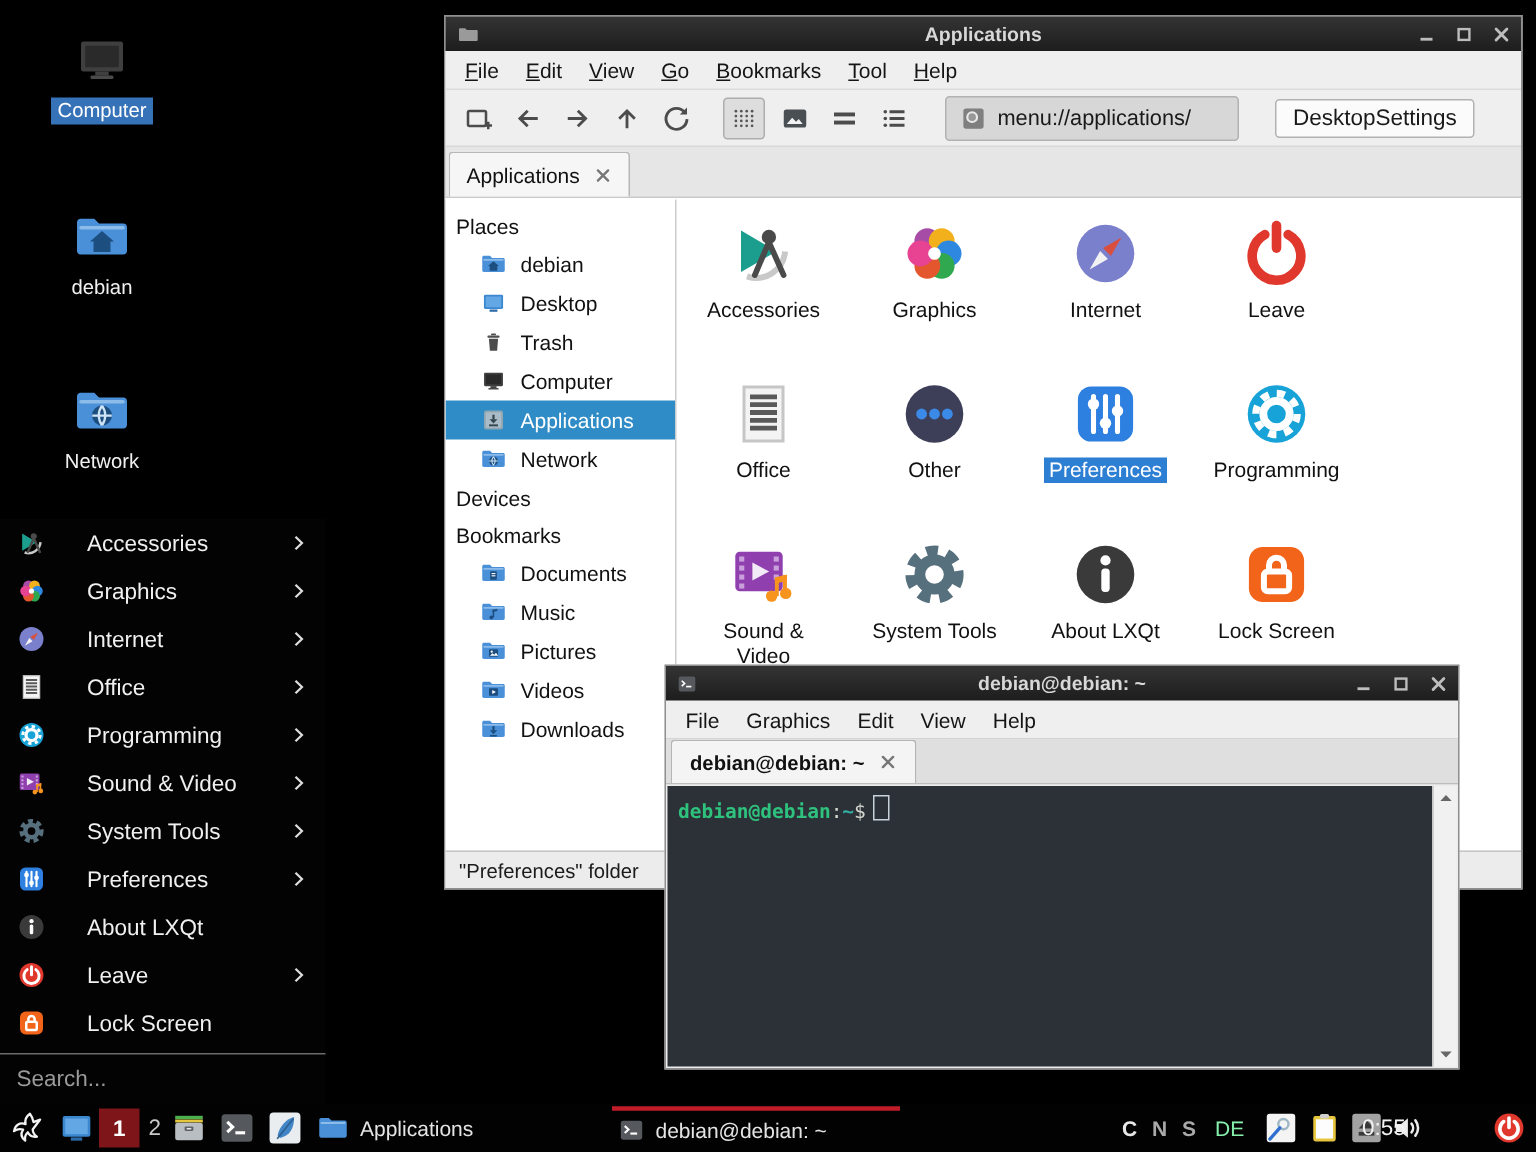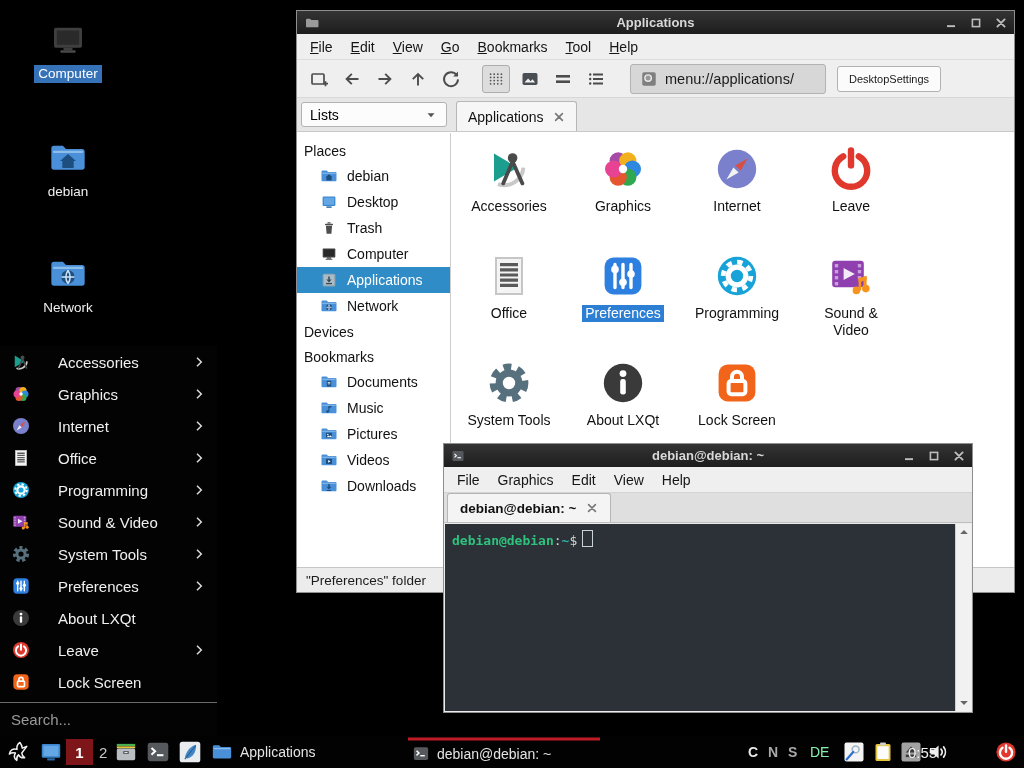--- a/index.html
+++ b/index.html
@@ -24,21 +24,21 @@
   .menubar{height:25px;background:#efefef;display:flex;align-items:center;font-size:14px;color:#151515;border-bottom:1px solid #dcdcdc;flex:none;padding:0 4px}
   .menubar .mi{padding:0 9px;display:inline-block}
   .mn::first-letter{text-decoration:underline}
 
   
   #fm-window{left:296px;top:10px;width:719px;height:583px;z-index:20}
   .toolbar{height:37px;background:#efefef;display:flex;align-items:center;padding:0 9px;gap:7px;border-bottom:1px solid #d8d8d8;flex:none}
   .tbtn{width:26px;height:26px;display:flex;align-items:center;justify-content:center;border-radius:3px}
   .tbtn.pressed{background:#dddddd;border:1px solid #adadad}
   .pathbar{height:30px;background:#d7d7d7;border:1px solid #b2b2b2;border-radius:3px;display:flex;align-items:center;padding:0 9px;gap:7px;font-size:14.5px;color:#1a1a1a;min-width:196px;margin-left:14px;box-sizing:border-box}
-  .btn{height:26px;background:#fbfbfb;border:1px solid #b2b2b2;border-radius:3px;display:flex;align-items:center;padding:0 11px;font-size:11px;color:#1a1a1a;box-sizing:border-box;margin-left:4px}
+  .btn{height:26px;background:#fbfbfb;border:1px solid #b2b2b2;border-radius:3px;display:flex;align-items:center;padding:0 11px;font-size:15px;color:#1a1a1a;box-sizing:border-box;margin-left:17px}
   .tabrow{height:33px;background:#e6e6e6;display:flex;align-items:flex-end;flex:none;border-bottom:1px solid #c9c9c9}
   .combo{width:146px;height:25px;background:#fcfcfc;border:1px solid #b2b2b2;border-radius:3px;margin:0 3px 4px 4px;display:flex;align-items:center;padding:0 8px;font-size:14px;box-sizing:border-box}
   .combo .caret{margin-left:auto}
   .tab{height:29px;background:#f6f6f6;border:1px solid #b7b7b7;border-bottom:none;border-radius:3px 3px 0 0;display:flex;align-items:center;padding:0 11px;font-size:14px;gap:9px;margin-left:2px;color:#111}
   .fm-main{flex:1;display:flex;min-height:0;background:#fff;border-top:1px solid #fff}
   .sidebar{width:153px;border-right:1px solid #ccc;font-size:14px;padding-top:5px;overflow:hidden;color:#111;flex:none}
   .sb-header{height:25px;display:flex;align-items:center;padding-left:7px}
   .sb-item{height:26px;display:flex;align-items:center;padding-left:23px;gap:9px;white-space:nowrap}
   .sb-item.sel{background:#308cc6;color:#fff}
   .content{flex:1;padding:10px 0 0 1px;display:flex;flex-wrap:wrap;align-content:flex-start;overflow:hidden}
@@ -248,30 +248,20 @@
           <svg viewBox="0 0 20 20">
             <rect x="2.5" y="2.5" width="15" height="15" rx="2" fill="#7f7f7f"></rect>
             <circle cx="9" cy="9" r="3.6" fill="#989898" stroke="#e9e9e9" stroke-width="1.6"></circle>
           </svg>
         </span>
       <span>menu://applications/</span>
     </span>
     <span class="btn">DesktopSettings</span>
   </div>
   <div class="tabrow">
-    <div style="width:157px;display:flex">
-      <span class="combo">
-        <span>Lists</span>
-        <span class="ic ic14 caret">
-            <svg viewBox="0 0 14 14">
-              <path d="M3.5 5.2l3.5 4 3.5-4z" fill="#555"></path>
-            </svg>
-          </span>
-      </span>
-    </div>
     <span class="tab">
       <span>Applications</span>
       <span class="ic ic12">
           <svg viewBox="0 0 12 12">
             <path d="M2.6 2.6l6.8 6.8M9.4 2.6L2.6 9.4" stroke="#777" stroke-width="1.6" stroke-linecap="round"></path>
           </svg>
         </span>
     </span>
   </div>
   <div class="fm-main">
@@ -459,20 +449,33 @@
         <span class="lbl">Leave</span>
       </div>
       <div class="cell">
         <span class="ic ic48">
             <svg viewBox="0 0 24 24">
               <rect x="5.5" y="3" width="13" height="18" fill="#f4f4f4" stroke="#c6c6c6"></rect>
               <path d="M7.5 6.3h9M7.5 8.9h9M7.5 11.5h9M7.5 14.1h9M7.5 16.7h9" stroke="#5a5a5a" stroke-width="1.6"></path>
             </svg>
           </span>
         <span class="lbl">Office</span>
+      </div>
+      <div class="cell">
+        <span class="ic ic48">
+            <svg viewBox="0 0 24 24">
+              <circle cx="12" cy="12" r="9.6" fill="#3d3f58"></circle>
+              <g fill="#3b8ae8">
+                <circle cx="7.7" cy="12" r="1.8"></circle>
+                <circle cx="12" cy="12" r="1.8"></circle>
+                <circle cx="16.3" cy="12" r="1.8"></circle>
+              </g>
+            </svg>
+          </span>
+        <span class="lbl">Other</span>
       </div>
       <div class="cell">
         <span class="ic ic48">
             <svg viewBox="0 0 24 24">
               <rect x="2.8" y="2.8" width="18.4" height="18.4" rx="4.4" fill="#2d7fe0"></rect>
               <g stroke="#fff" stroke-width="1.7" stroke-linecap="round">
                 <path d="M8 6.2v11.6M12 6.2v11.6M16 6.2v11.6"></path>
               </g>
               <g fill="#fff">
                 <circle cx="8" cy="8.7" r="1.9"></circle>

